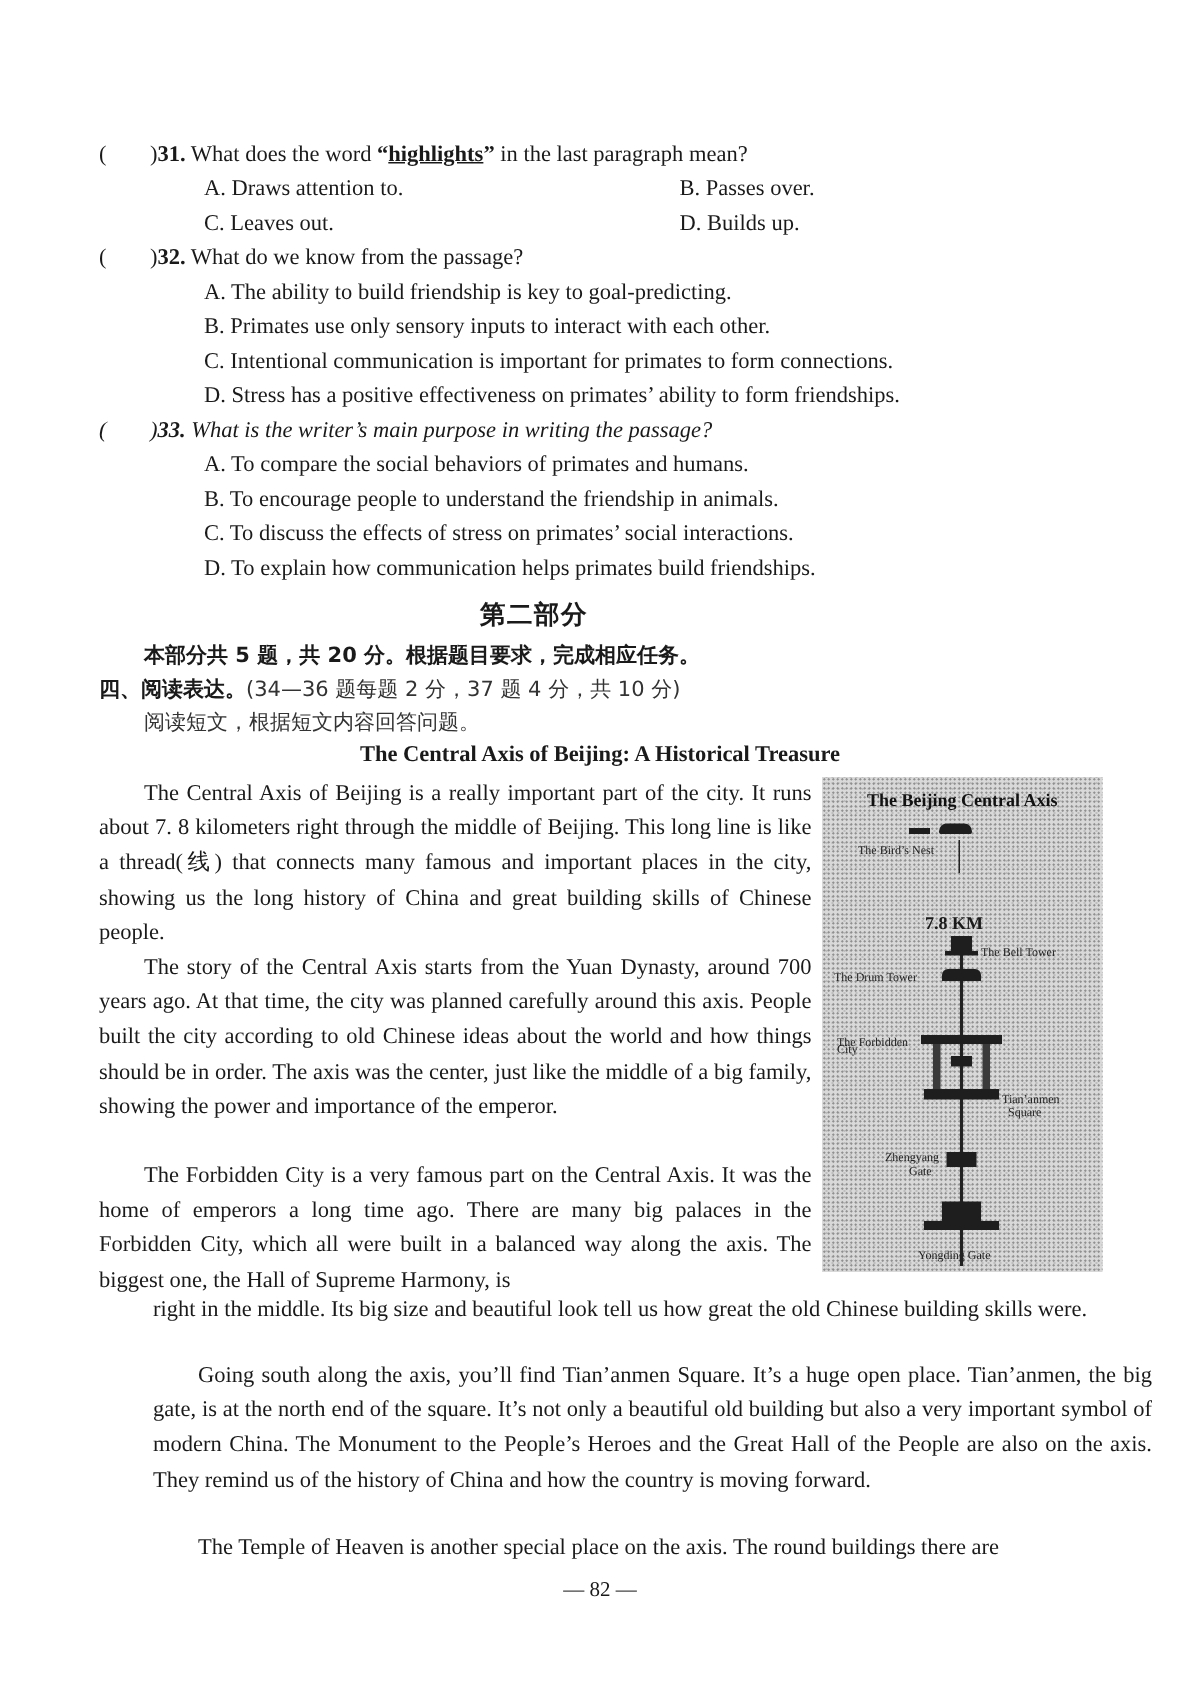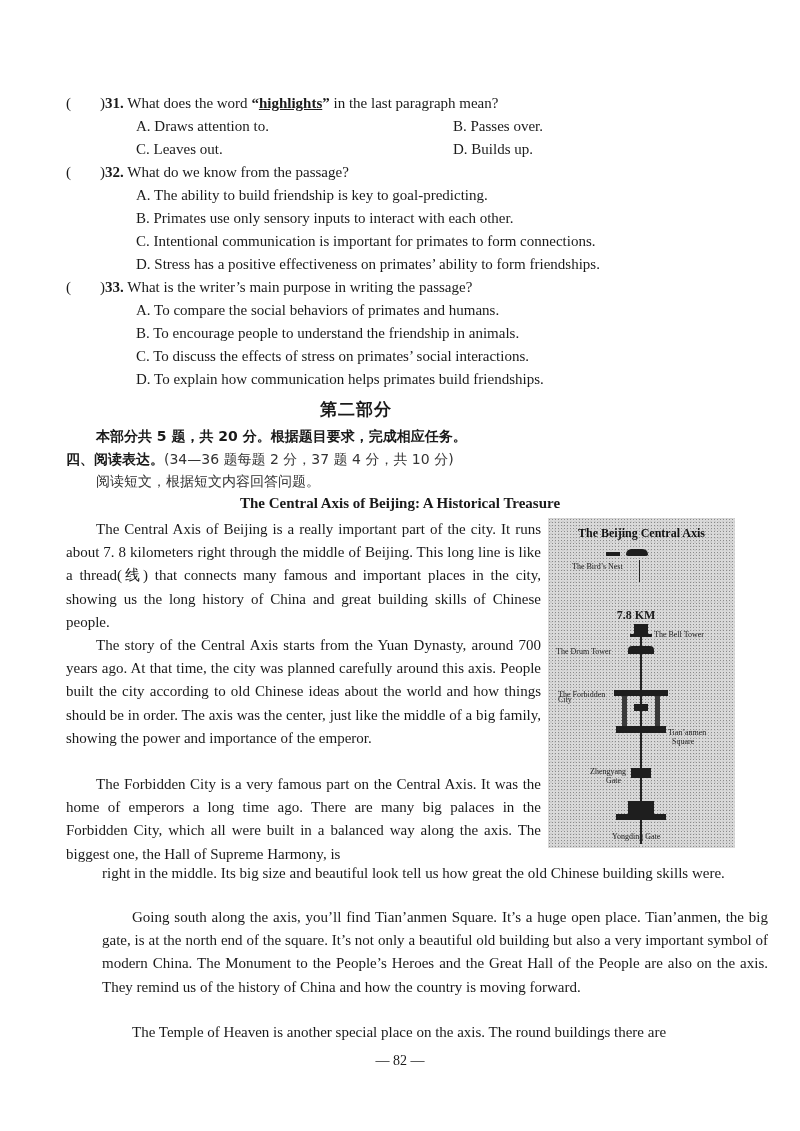--- a/index.html
+++ b/index.html
@@ -148,21 +148,21 @@
 
   <div class="q-stem" style="top:164px;">
     <span class="paren-open">(</span><span>)</span><span class="qnum">32.</span>
     <span>What do we know from the passage?</span>
   </div>
   <div class="opt opt-left" style="top:187px;">A. The ability to build friendship is key to goal-predicting.</div>
   <div class="opt opt-left" style="top:210px;">B. Primates use only sensory inputs to interact with each other.</div>
   <div class="opt opt-left" style="top:233px;">C. Intentional communication is important for primates to form connections.</div>
   <div class="opt opt-left" style="top:256px;">D. Stress has a positive effectiveness on primates’ ability to form friendships.</div>
 
-  <div class="q-stem" style="top:279px;">
+  <div class="q-stem" style="top:279px;font-style:italic;">
     <span class="paren-open">(</span><span>)</span><span class="qnum">33.</span>
     <span>What is the writer’s main purpose in writing the passage?</span>
   </div>
   <div class="opt opt-left" style="top:302px;">A. To compare the social behaviors of primates and humans.</div>
   <div class="opt opt-left" style="top:348px;">C. To discuss the effects of stress on primates’ social interactions.</div>
   <div class="opt opt-left" style="top:325px;">B. To encourage people to understand the friendship in animals.</div>
   <div class="opt opt-left" style="top:371px;">D. To explain how communication helps primates build friendships.</div>
 
   <div class="section-title">第二部分</div>
   <div class="cn-line cn-bold" style="top:428px; left:96px;">本部分共 5 题，共 20 分。根据题目要求，完成相应任务。</div>

